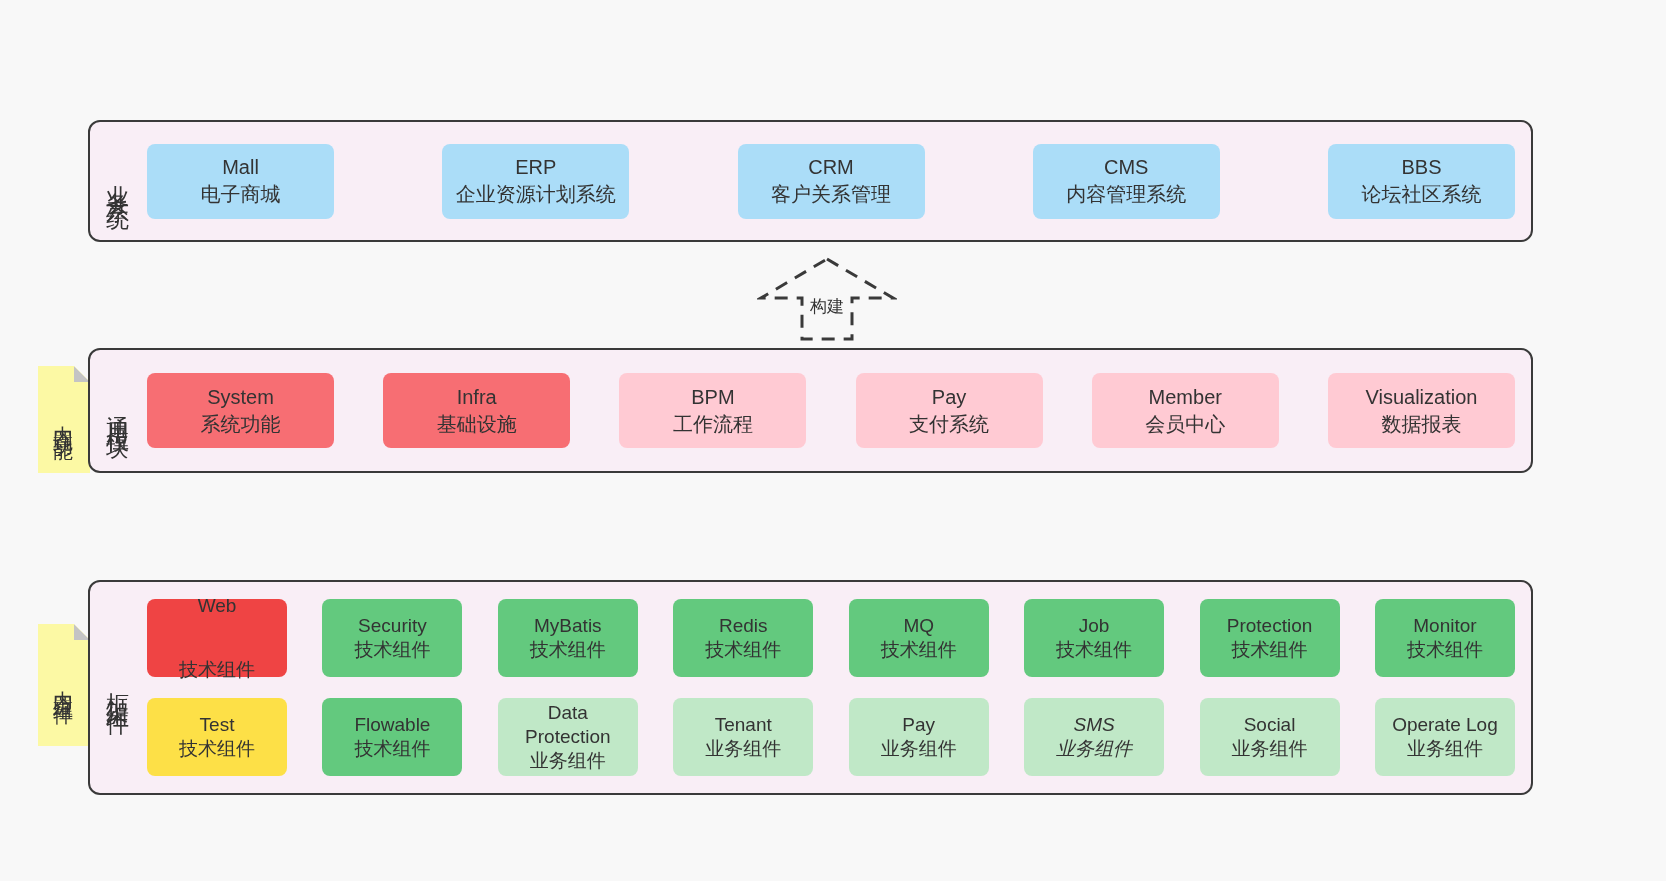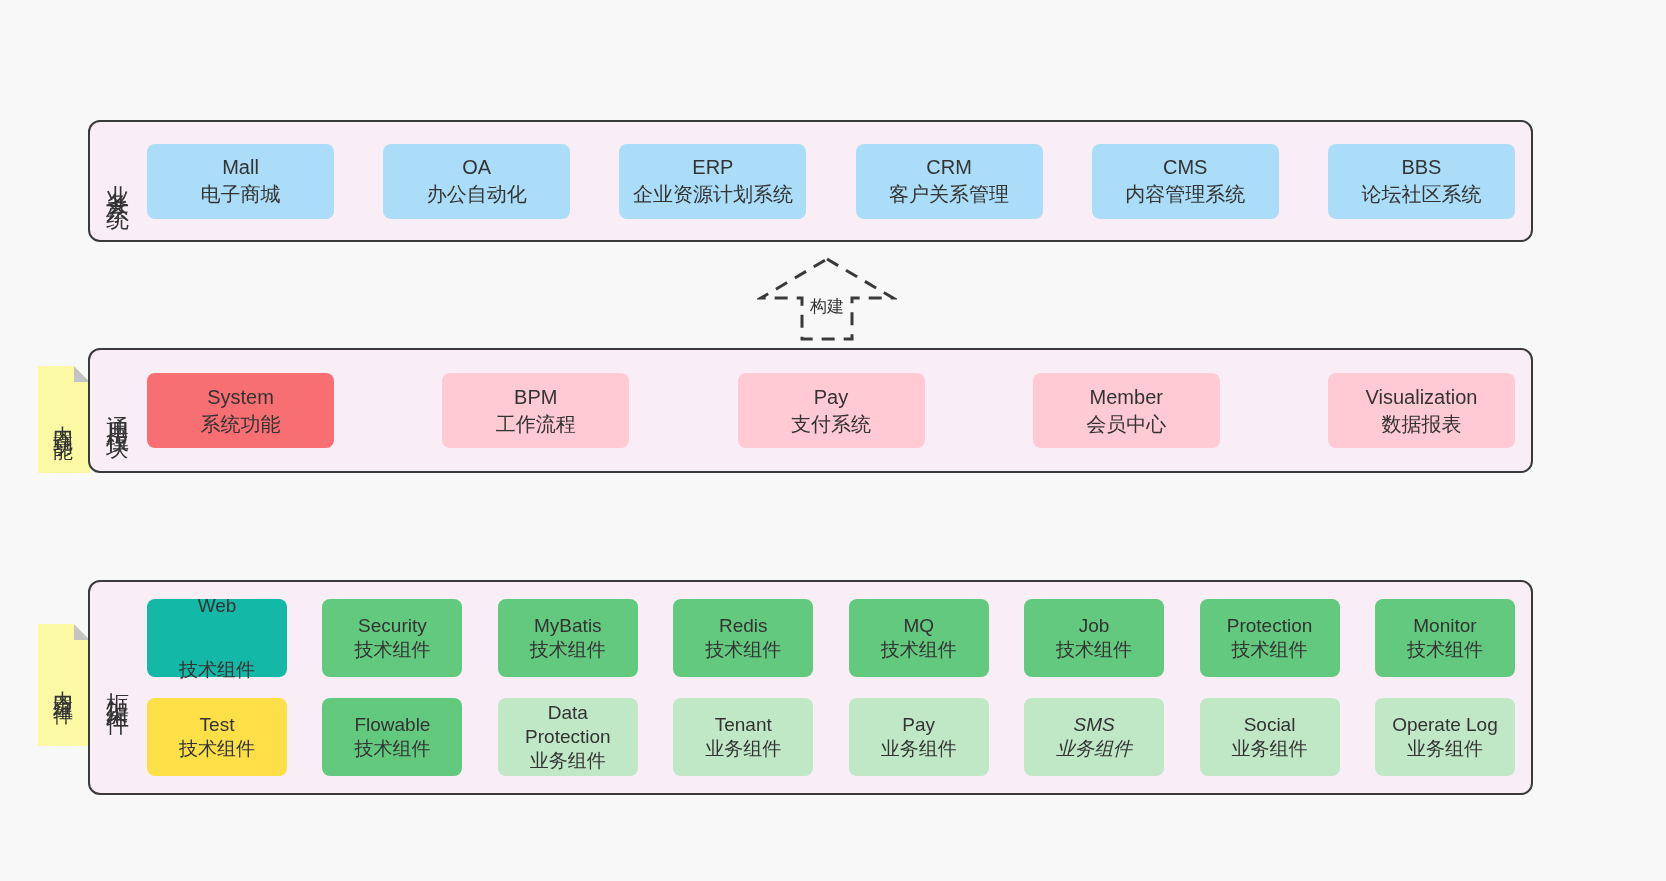--- a/index.html
+++ b/index.html
@@ -109,24 +109,20 @@
 <div id="canvas">
 
   <div class="panel" id="panel-business" style="left:88px; top:120px; width:1445px; height:122px;">
     <div class="side-label">业务系统</div>
     <div class="panel-body">
       <div class="row">
         <div class="box box-wide" style="background: rgb(171, 221, 248);">
           <div>Mall</div>
           <div>电子商城</div>
         </div>
-        <div class="box box-wide" style="background: rgb(171, 221, 248);">
-          <div>OA</div>
-          <div>办公自动化</div>
-        </div>
         <div class="box box-wide" style="background: rgb(171, 221, 248); align-items: center;">
           <div>ERP</div>
           <div>企业资源计划系统</div>
         </div>
         <div class="box box-wide" style="background: rgb(171, 221, 248);">
           <div>CRM</div>
           <div>客户关系管理</div>
         </div>
         <div class="box box-wide" style="background: rgb(171, 221, 248);">
           <div>CMS</div>
@@ -155,20 +151,24 @@
   </div>
 
   <div class="panel" id="panel-modules" style="left:88px; top:348px; width:1445px; height:125px;justify-content:flex-end;">
     <div class="side-label">通用模块</div>
     <div class="panel-body">
       <div class="row">
         <div class="box box-wide" style="background: rgb(247, 110, 115);">
           <div>System</div>
           <div>系统功能</div>
         </div>
+        <div class="box box-wide" style="background: rgb(247, 110, 115);">
+          <div>Infra</div>
+          <div>基础设施</div>
+        </div>
         <div class="box box-wide" style="background: rgb(255, 202, 211);">
           <div>BPM</div>
           <div>工作流程</div>
         </div>
         <div class="box box-wide" style="background: rgb(255, 202, 211);">
           <div>Pay</div>
           <div>支付系统</div>
         </div>
         <div class="box box-wide" style="background: rgb(255, 202, 211);">
           <div>Member</div>
@@ -187,21 +187,21 @@
     <svg class="fold" viewBox="0 0 16 16">
       <polygon points="0,0 16,16 0,16" fill="#c4c4c4"></polygon>
     </svg>
     <div class="sticky-text">内置组件</div>
   </div>
 
   <div class="panel" id="panel-components" style="left:88px; top:580px; width:1445px; height:215px;">
     <div class="side-label">框架组件</div>
     <div class="panel-body">
       <div class="row">
-        <div class="box box-narrow" style="background: #14b8a6; gap: 40px;">
+        <div class="box box-narrow" style="background: #ef4444; gap: 40px;">
           <div>Web</div>
           <div>技术组件</div>
         </div>
         <div class="box box-narrow" style="background: rgb(99, 201, 126);">
           <div>Security</div>
           <div>技术组件</div>
         </div>
         <div class="box box-narrow" style="background: rgb(99, 201, 126);">
           <div>MyBatis</div>
           <div>技术组件</div>

